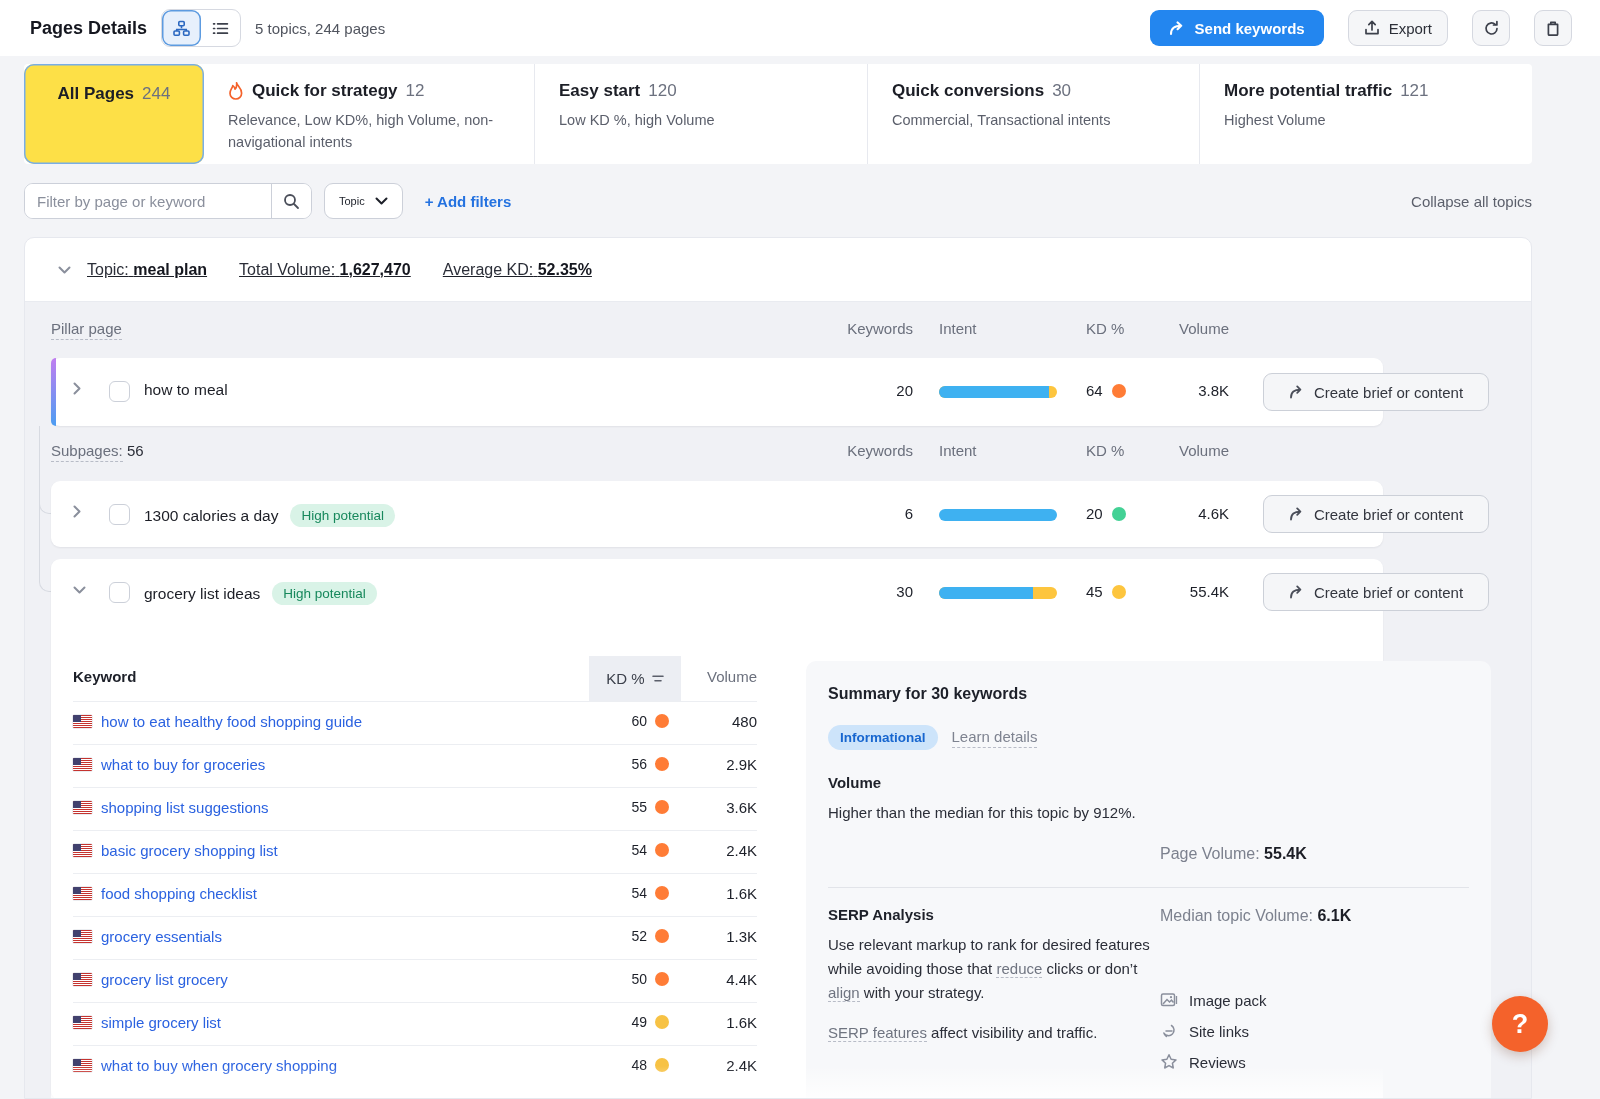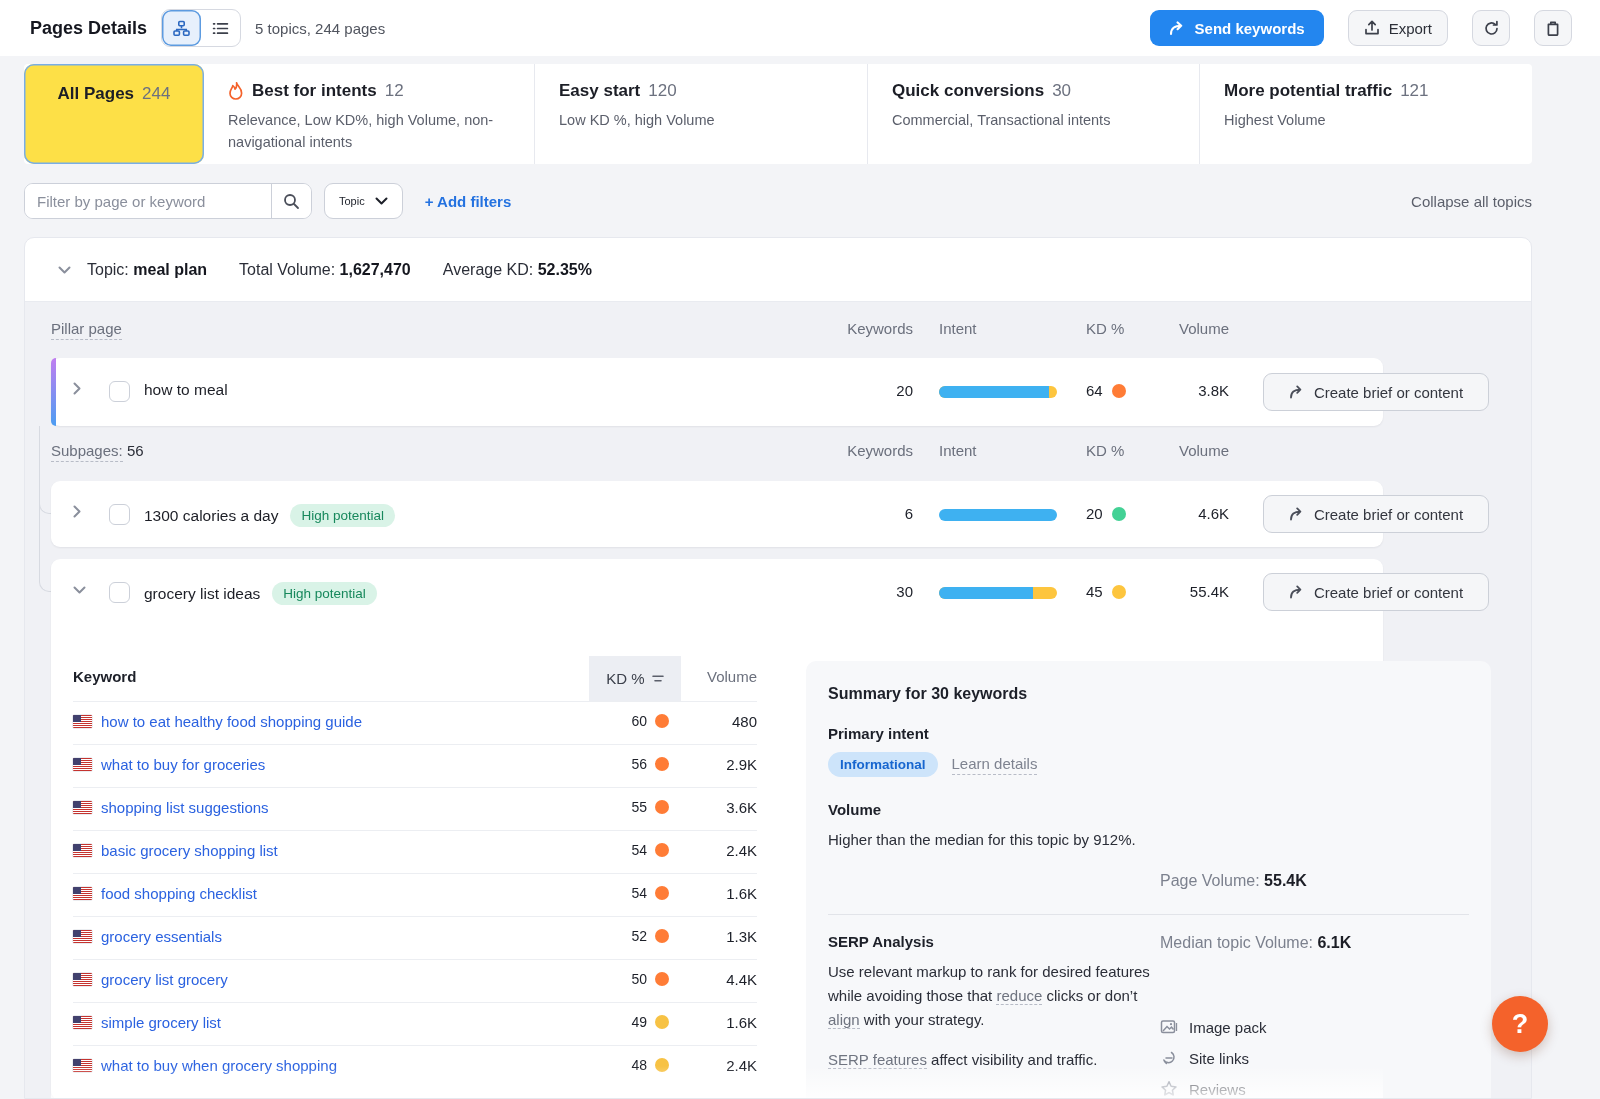--- a/index.html
+++ b/index.html
@@ -46,21 +46,21 @@
                 background:#fff; cursor:pointer; }
   .topic-dd { margin-left:12px; height:36px; padding:0 14px; border:1px solid #ccd0d9; border-radius:9px;
               background:#fff; display:flex; align-items:center; gap:10px; font-size:11px; cursor:pointer; }
   .add-filters { margin-left:22px; font-size:15px; font-weight:600; color:#2472e0; cursor:pointer; }
   .collapse-all { margin-left:auto; font-size:15px; color:#5b5f6b; cursor:pointer; }
 
   
   .main-card { position:absolute; left:24px; top:237px; width:1508px; height:862px;
                background:#fff; border:1px solid #e6e8ee; border-radius:10px 10px 0 0; overflow:hidden; }
   .topic-header { height:64px; display:flex; align-items:center; gap:10px; padding:0 26px;
-                  border-bottom:1px solid #e9ebf0; }
+                  border-bottom:1px solid #e9ebf0;text-decoration:underline; }
   .topic-chev { width:26px; display:flex; justify-content:center; cursor:pointer; }
   .th-item { font-size:16px; color:#2b2e38; margin-right:22px; }
   .th-item b { font-weight:700; color:#15171f; }
   .topic-body { position:absolute; left:0; top:64px; right:0; bottom:0; background:#f0f1f5; }
 
   .col-layer { position:absolute; left:26px; width:1460px; height:30px; }
   .sec-label { position:absolute; left:0; top:4px; font-size:15px; color:#6b707d; }
   .dashed { border-bottom:1px dashed #b8bcc7; padding-bottom:2px; cursor:pointer; }
   .hdr-col { position:absolute; top:4px; font-size:15px; color:#6b707d; }
   .c-kw  { left:738px; width:124px; text-align:right; }
@@ -222,21 +222,21 @@
       <span class="tab-count">244</span>
     </div>
   </div>
   <div class="tab" style="width:330px">
     <div class="tab-head">
       <span>
         <svg width="16" height="19" viewBox="0 0 16 19">
             <path d="M8.6 0.8 C9.2 4 13.6 5.6 13.6 11.2 a5.8 5.8 0 0 1 -11.6 0 C2 7.6 4.4 6.4 4.8 3.6 C6.2 4.6 6.9 5.6 7 7.2 C8.4 5.8 8.9 3.2 8.6 0.8 Z" fill="none" stroke="#f4622b" stroke-width="1.7" stroke-linejoin="round"></path>
           </svg>
       </span>
-      <span class="tab-label">Best for intents</span>
+      <span class="tab-label">Quick for strategy</span>
       <span class="tab-count">12</span>
     </div>
     <div class="tab-desc">Relevance, Low KD%, high Volume, non-navigational intents</div>
   </div>
   <div class="tab" style="width:333px">
     <div class="tab-head">
       <span class="tab-label">Easy start</span>
       <span class="tab-count">120</span>
     </div>
     <div class="tab-desc">Low KD %, high Volume</div>
@@ -524,21 +524,20 @@
               <span>48</span>
               <span class="dot" style="background: rgb(247, 194, 68);"></span>
             </span>
           <span class="r-vol">2.4K</span>
         </div>
       </div>
 
       <div class="summary">
         <div class="sum-title">Summary for 30 keywords</div>
 
-        <div class="sum-h">Primary intent</div>
         <div class="intent-row">
           <span class="badge-blue">Informational</span>
           <span class="learn-details">Learn details</span>
         </div>
 
         <div class="sum-h">Volume</div>
         <div class="two-col" style="min-height:66px">
           <div class="left-col">Higher than the median for this topic by 912%.</div>
           <div class="right-col">
             <div class="kv"><span>Page Volume:</span> <b>55.4K</b></div>

